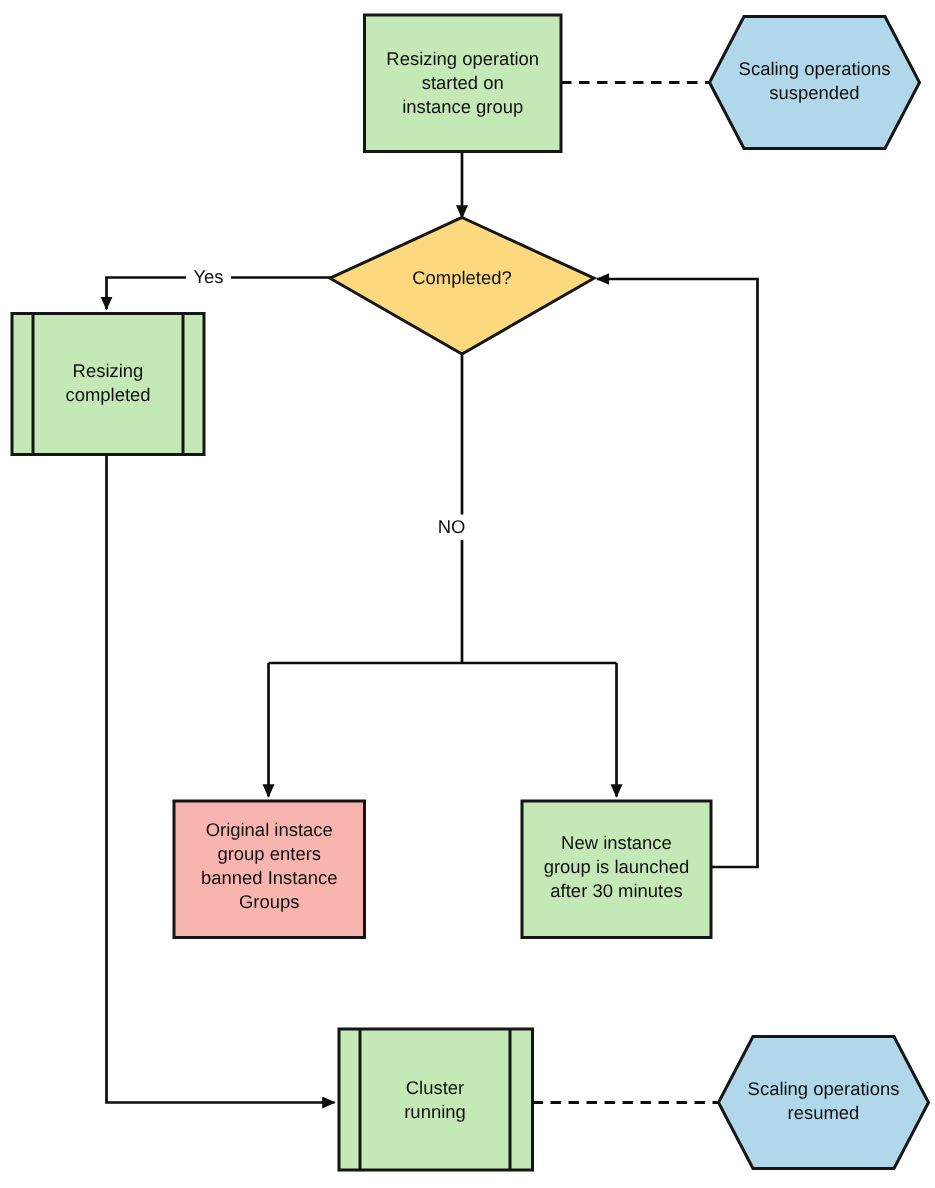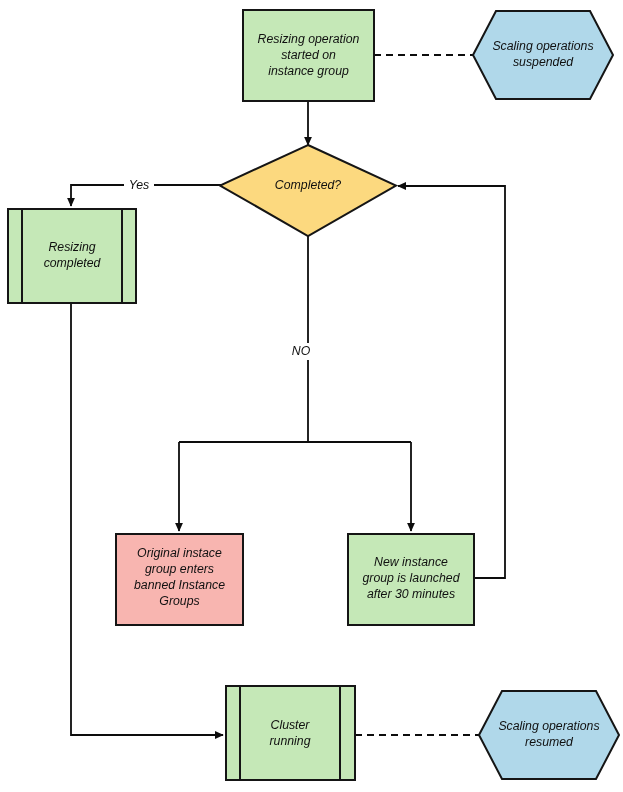--- a/index.html
+++ b/index.html
@@ -10,21 +10,20 @@
   body {
     width: 623px;
     height: 792px;
     font-family: "Liberation Sans", sans-serif;
     overflow: hidden;
   }
   #canvas-wrap {
     position: relative;
     width: 623px;
     height: 792px;
-    font-style: italic;
   }
   svg#flow {
     position: absolute;
     top: 0;
     left: 0;
     width: 623px;
     height: 792px;
     display: block;
   }
   .node-shape {

